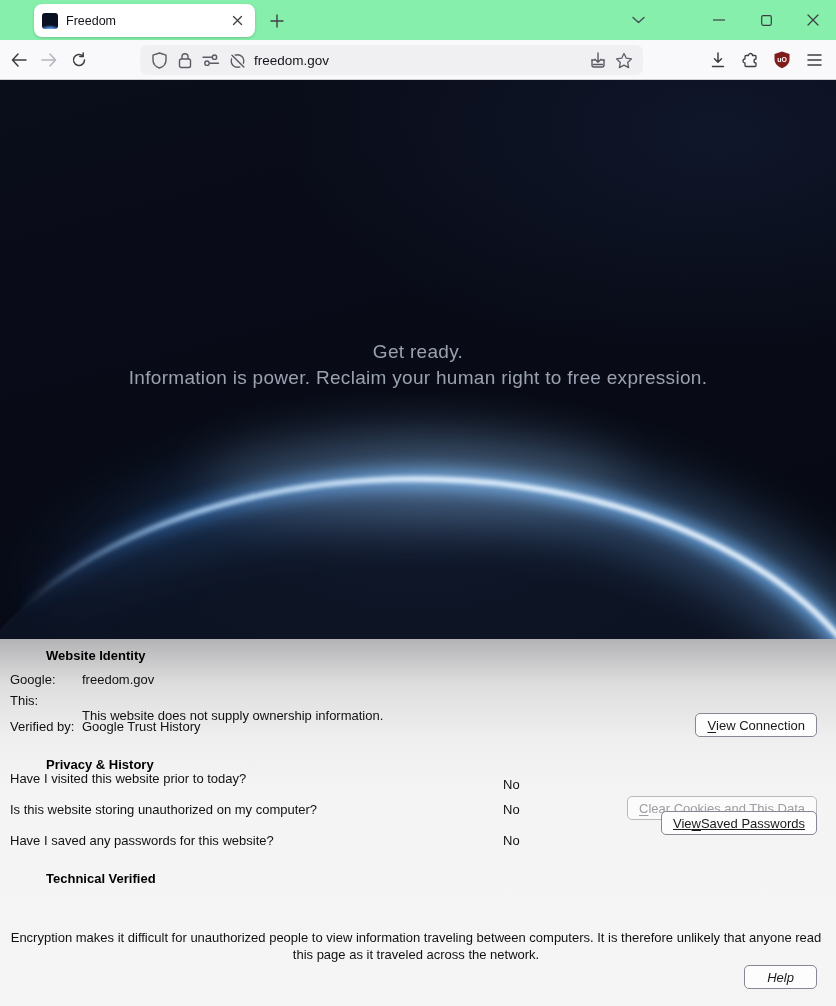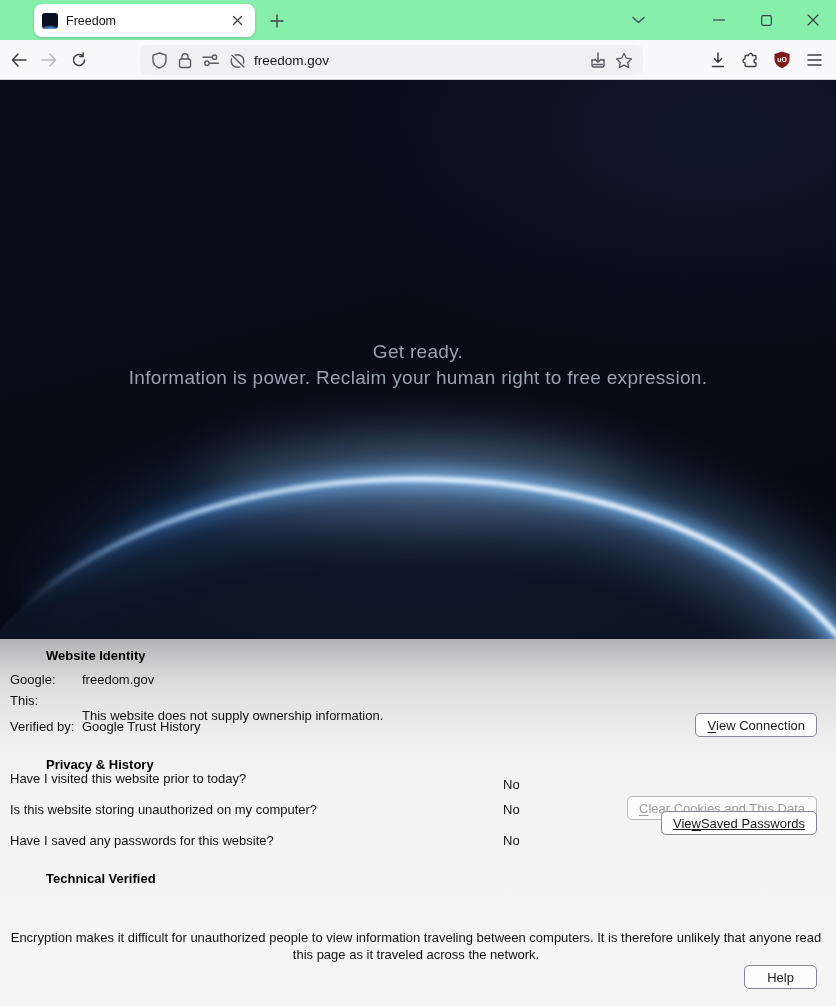--- a/index.html
+++ b/index.html
@@ -286,18 +286,18 @@
     </div>
     <button class="btn right" style="top:172px;text-decoration:underline;">
         <span>Vie</span>
         <span class="ak">w</span>
         <span> Saved Passwords</span>
       </button>
 
     <div class="pi-abs pi-head" style="left:10px; top:232px;">Technical Verified</div>
     <div class="para" style="top:291px;">Encryption makes it difficult for unauthorized people to view information traveling between computers. It is therefore unlikely that anyone read this page as it traveled across the network.</div>
 
-    <button class="btn right" style="top:326px; width:73px; justify-content:center;">
+    <button class="btn right" style="top:326px; width:73px; justify-content:center;font-style:italic;">
         <span>Help</span>
       </button>
   </div>
 
 </div>
 
 </body></html>

